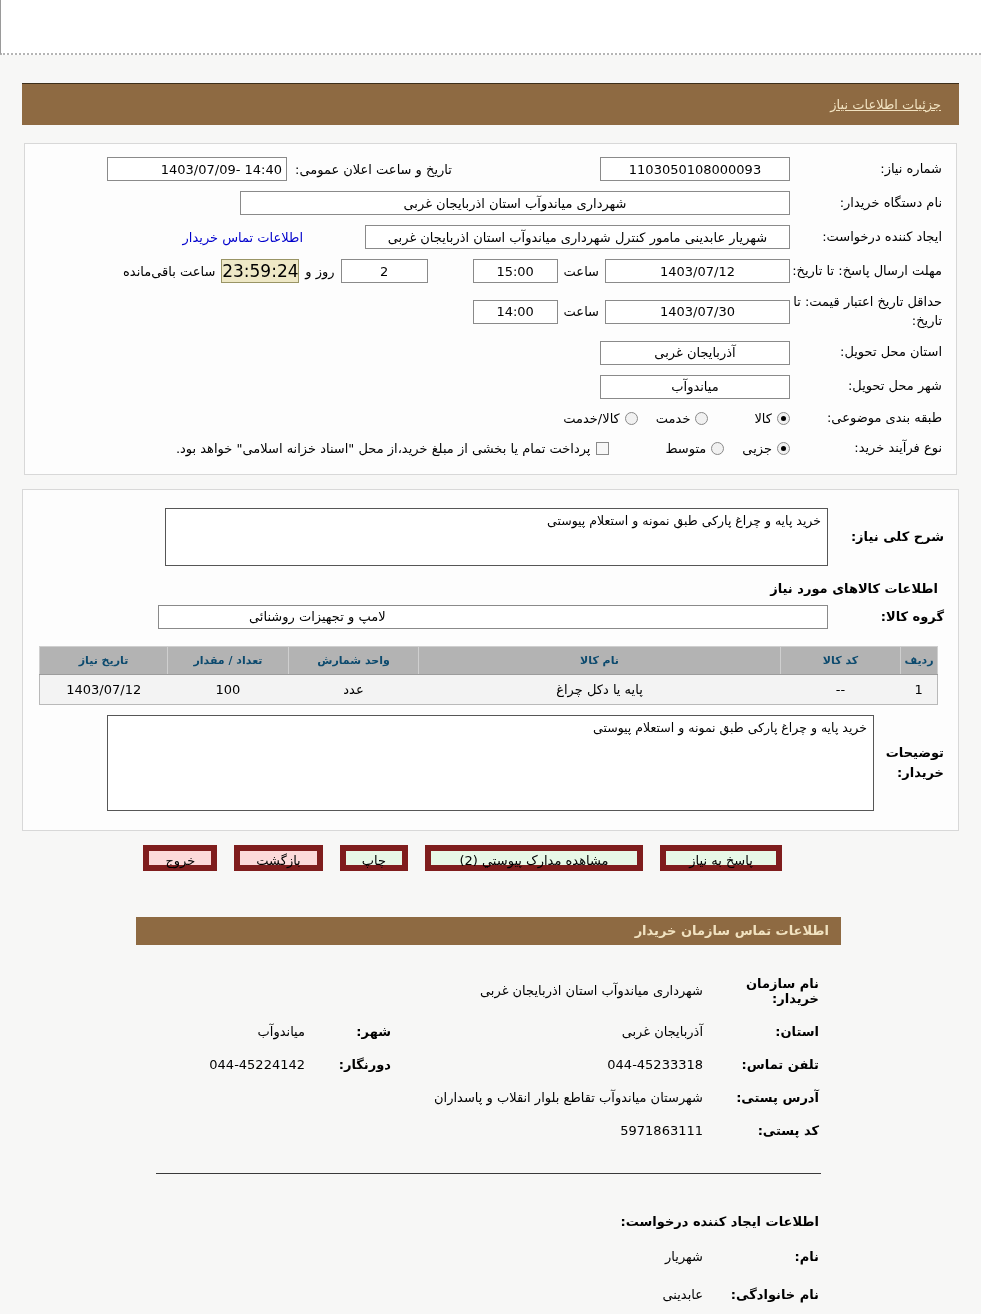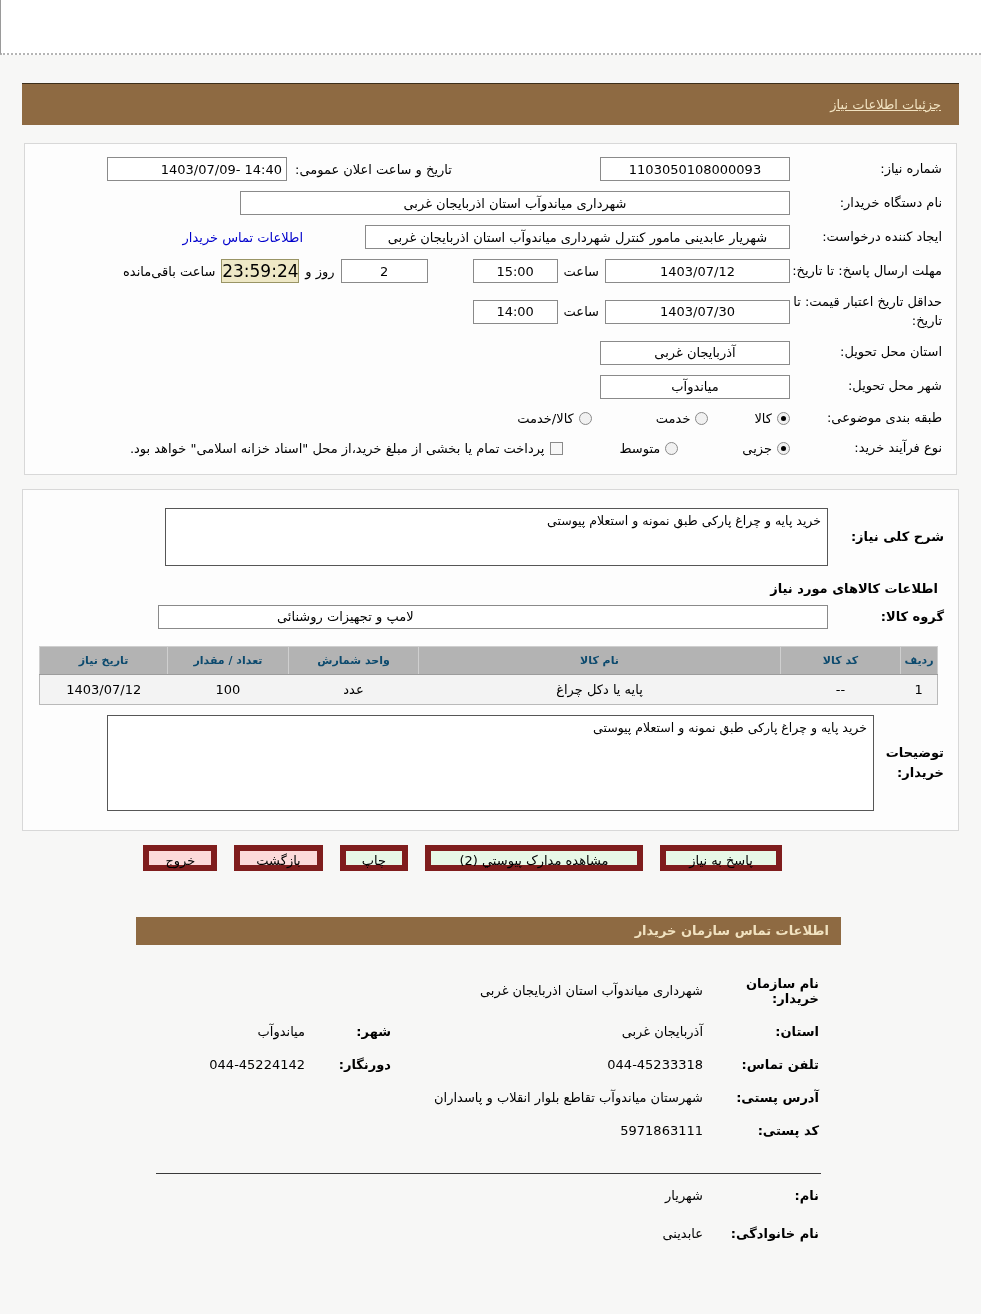--- a/index.html
+++ b/index.html
@@ -32,21 +32,21 @@
   .mini-lbl { margin:0 6px; flex:none; }
   .timer { width:78px; height:24px; display:inline-flex; align-items:center; justify-content:center;
            background:#eee8c6; border:1px solid #999465; font-size:17px; direction:ltr; flex:none; }
   .link { color:#0000cc; cursor:pointer; margin-right:62px; white-space:nowrap; }
   .push-left { margin-right:auto; }
   .gap45 { margin-right:45px; }
   .radio { width:13px; height:13px; border:1px solid #8a8a8a; border-radius:50%; background:#f1f1f1;
            display:inline-flex; align-items:center; justify-content:center; margin-left:5px; flex:none; }
   .radio.checked::after { content:""; width:5px; height:5px; border-radius:50%; background:#000; }
   .checkbox { width:13px; height:13px; border:1px solid #8a8a8a; background:#f7f7f7; display:inline-block; margin-left:6px; flex:none; }
-  .opt { display:inline-flex; align-items:center; margin-left:64px; }
+  .opt { display:inline-flex; align-items:center; margin-left:18px; }
   .desc-lbl { width:116px; font-weight:bold; flex:none; }
   .txtarea { border:1px solid #565656; background:#fff; padding:3px 6px; font-size:12.5px; line-height:1.5; overflow:hidden; }
   .txtarea1 { width:663px; height:58px; }
   .txtarea2 { flex:1; height:96px; margin-left:70px; }
   .sec-h { font-weight:bold; padding:10px 20px 4px; }
   .goods-table { width:898px; margin:12px 20px 0; border-collapse:collapse; border:1px solid #b9b9b9; table-layout:fixed; }
   .goods-table th { background:#b3b3b3; color:#0c4a6e; font-weight:bold; font-size:11px; height:28px;
                     border:1px solid #cfcfcf; border-bottom:1px solid #9c9c9c; }
   .goods-table td { background:#f3f3f3; height:30px; text-align:center; font-size:13px; border:none; }
   .notes-lbl { width:70px; font-weight:bold; line-height:1.5; flex:none; }
@@ -160,21 +160,21 @@
 
   <div class="frow" style="padding-top:12px;">
     <span class="desc-lbl">شرح کلی نیاز:</span>
     <div class="txtarea txtarea1">خرید پایه و چراغ پارکی طبق نمونه  و استعلام پیوستی</div>
   </div>
 
   <div class="sec-h">اطلاعات کالاهای مورد نیاز</div>
 
   <div class="frow">
     <span class="desc-lbl">گروه کالا:</span>
-    <span class="input" style="width:670px; justify-content:flex-end; padding-left:118px;">لامپ و تجهیزات روشنائی</span>
+    <span class="input" style="width:670px; justify-content:flex-end; padding-left:90px;">لامپ و تجهیزات روشنائی</span>
   </div>
 
   <table class="goods-table">
     <colgroup>
       <col style="width:37px">
         <col style="width:120px">
         <col style="width:362px">
       <col style="width:130px">
         <col style="width:121px">
         <col style="width:128px">
@@ -245,20 +245,21 @@
     <span>شهرستان  میاندوآب تقاطع بلوار انقلاب و پاسداران</span>
   </div>
 
   <div class="crow">
     <span class="clbl">کد پستی:</span>
     <span class="ltr">5971863111</span>
   </div>
 
   <hr class="sep">
 
+  <div class="creator-h">اطلاعات ایجاد کننده درخواست:</div>
 
   <div class="crow" style="padding-top:14px;">
     <span class="clbl">نام:</span>
     <span>شهریار</span>
   </div>
 
   <div class="crow" style="padding-top:14px;">
     <span class="clbl">نام خانوادگی:</span>
     <span>عابدینی</span>
   </div>

